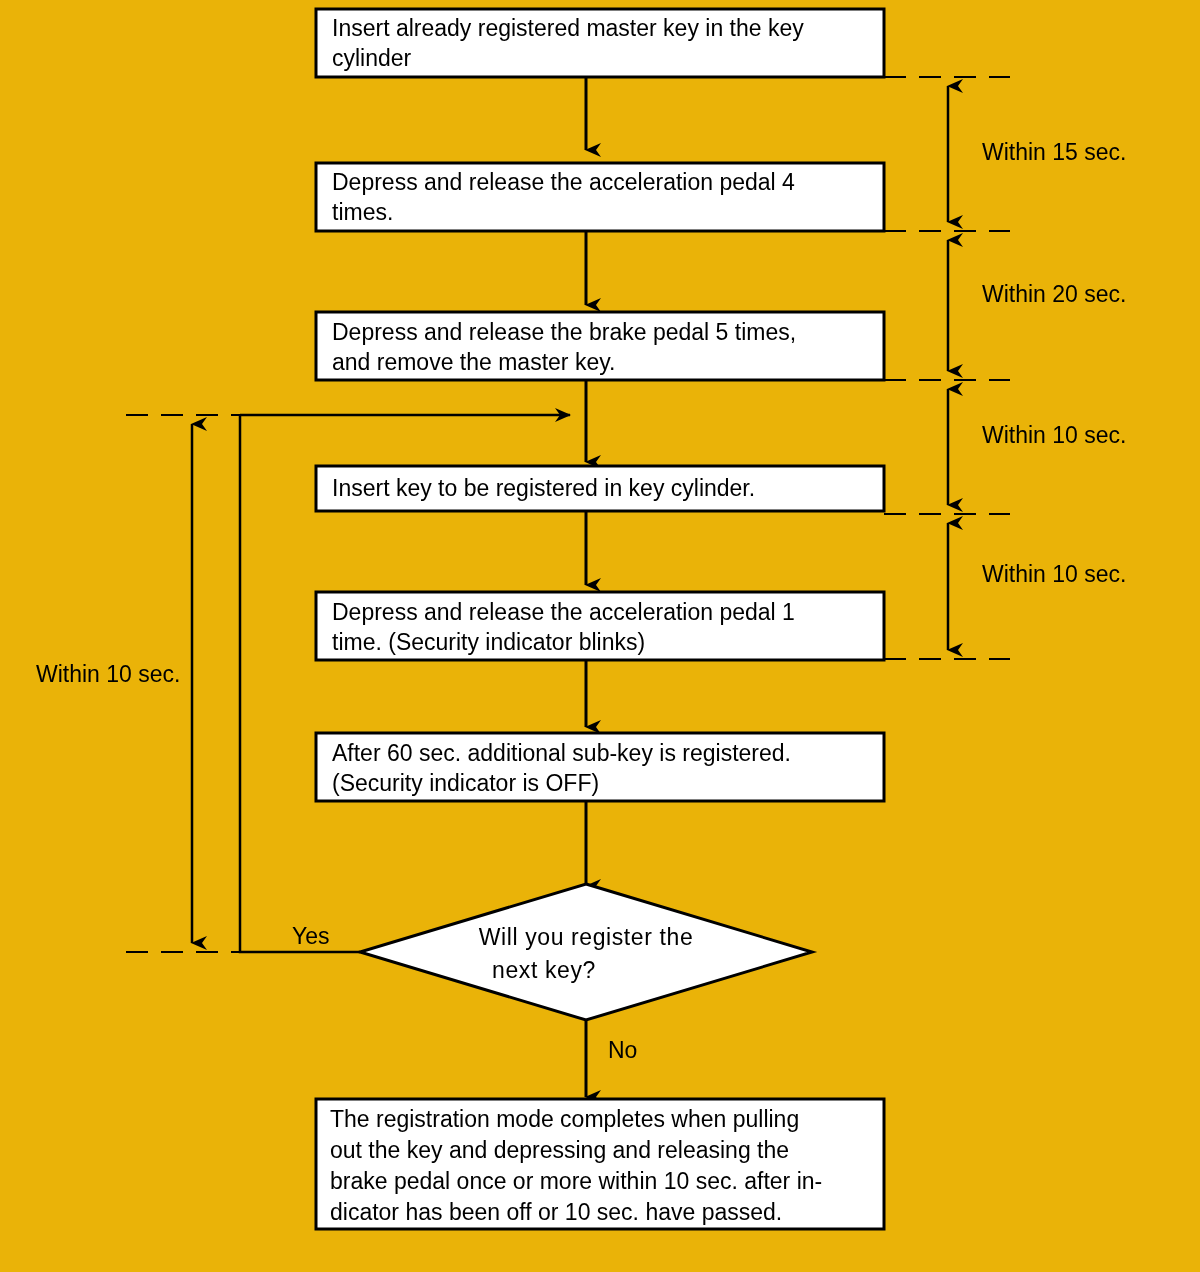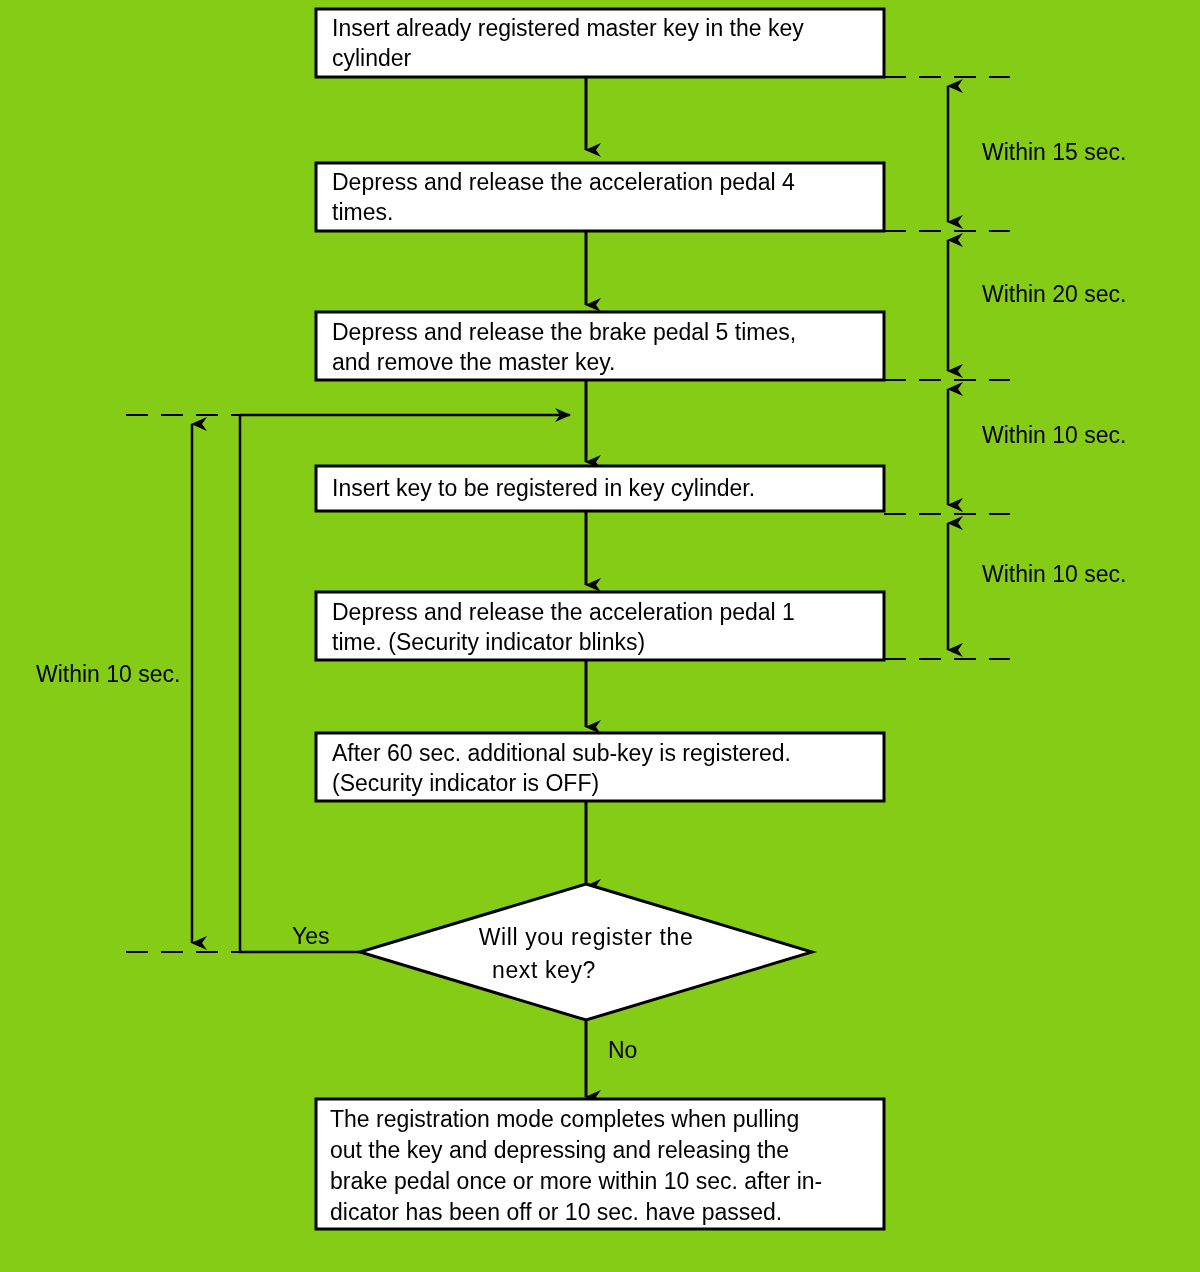--- a/index.html
+++ b/index.html
@@ -10,21 +10,21 @@
   body {
     width: 1200px;
     height: 1272px;
     font-family: "Liberation Sans", sans-serif;
     overflow: hidden;
   }
   #flowchart-root {
     position: relative;
     width: 1200px;
     height: 1272px;
-    background: #84cc16;
+    background: #eab308;
     text-align: center;
   }
   svg#flow-svg {
     display: block;
     width: 1200px;
     height: 1272px;
   }
   .proc-box {
     fill: #ffffff;
     stroke: #000000;

